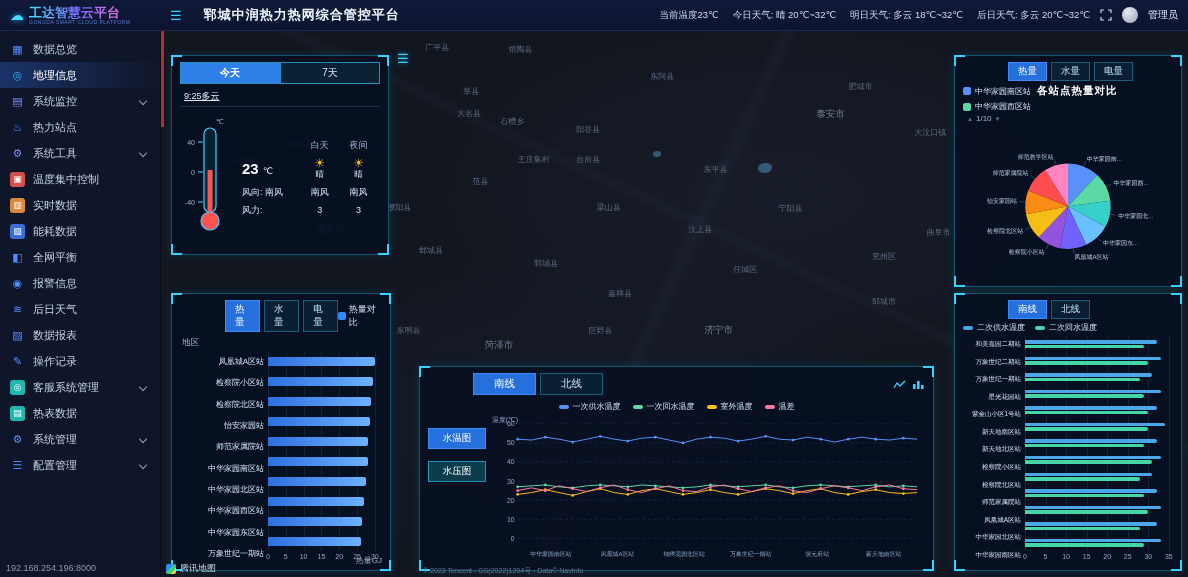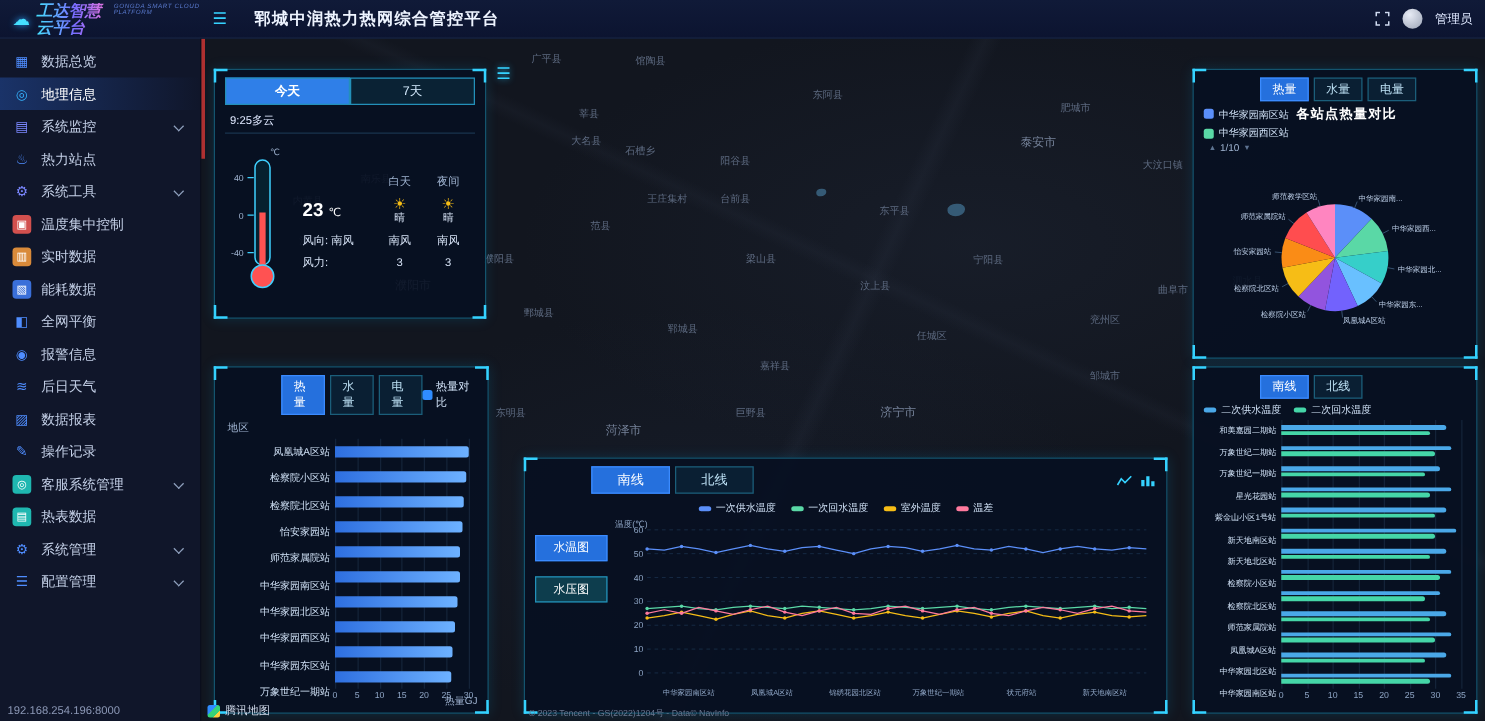--- a/index.html
+++ b/index.html
@@ -2,21 +2,21 @@
 <html><head>
 <meta charset="utf-8">
 <style>
   html,body{margin:0;padding:0;background:#06080f;font-family:"Liberation Sans","DejaVu Sans",sans-serif;}
   .app{width:1188px;height:577px;overflow:hidden;display:flex;flex-direction:column;background:#0a0d18;color:#c6d2e8;position:relative;}
 
   
   header{height:30px;flex:0 0 30px;display:flex;align-items:center;gap:10px;padding:0 10px;background:linear-gradient(180deg,#101a38,#0c1430);border-bottom:1px solid #1a2a50;}
   .logo{display:flex;align-items:center;gap:5px;width:150px;}
   .logo-cloud{font-size:14px;color:#45e0ff;text-shadow:0 0 6px #2aa3ff;}
-  .logo-col{display:flex;flex-direction:row;line-height:1;font-style:italic;}
+  .logo-col{display:flex;flex-direction:column;line-height:1;}
   .logo-title{font-size:13px;font-weight:bold;background:linear-gradient(90deg,#45e0ff,#7a6bff,#ff77d9);-webkit-background-clip:text;background-clip:text;color:transparent;}
   .logo-sub{font-size:5px;color:#5b7bd0;letter-spacing:.5px;margin-top:1px;}
   .hamb{color:#35d2ff;font-size:13px;cursor:pointer;}
   h1{font-size:13px;font-weight:bold;color:#eef4ff;margin:12px;letter-spacing:1px;}
   .spacer{flex:1;}
   .wbar{display:flex;gap:14px;font-size:9.5px;color:#cfdaf0;white-space:nowrap;}
   .fsicon{cursor:pointer;display:flex;align-items:center;}
   .avatar{width:16px;height:16px;border-radius:50%;background:radial-gradient(circle at 35% 30%,#e8ecf5,#9aa3b5);cursor:pointer;}
   .uname{font-size:10px;color:#dfe8ff;cursor:pointer;}
 
@@ -65,21 +65,21 @@
   .prow.center{justify-content:flex-start;gap:140px;}
   .psub{font-size:9px;color:#cfe0f5;display:flex;align-items:center;gap:3px;}
   .miniic{width:8px;height:8px;background:#2f8cff;border-radius:2px;display:inline-block;}
   .ytitle{font-size:8.5px;color:#9fb3d0;margin:1px 0 2px 2px;}
   .xunit{position:absolute;right:8px;bottom:4px;font-size:8px;color:#9fb3d0;}
 
   
   .wtabs{display:flex;margin-bottom:3px;}
   .wtab{flex:1;text-align:center;font-size:10px;padding:3px 0;border:1px solid #2390b9;background:#0a2234;color:#d6ecff;cursor:pointer;}
   .wtab.active{background:#2f7fe8;font-weight:bold;color:#fff;text-align:center;}
-  .wtime{font-size:9px;color:#dfe8ff;padding:3px 4px;border-bottom:1px solid rgba(60,120,160,.35);}
+  .wtime{font-size:9px;color:#dfe8ff;padding:3px 4px;border-bottom:1px solid rgba(60,120,160,.35);text-decoration:underline;}
   .weather-body{flex:1;display:flex;align-items:center;gap:4px;min-height:0;}
   .thermo{flex:0 0 56px;height:128px;}
   .tlab{font-size:7px;fill:#9fb3d0;}
   .wgrid{flex:1;display:grid;grid-template-columns:1.5fr 1fr 1fr;align-items:center;font-size:9px;color:#d6e2f5;row-gap:5px;padding:2px;}
   .wg-h{font-size:9px;color:#9fb3d0;text-align:center;}
   .wtemp{font-size:15px;font-weight:bold;color:#fff;}
   .wtemp i{font-style:normal;font-size:9px;font-weight:normal;}
   .wcell{text-align:center;}
   .sun{color:#f6bd16;font-style:normal;display:block;font-size:12px;line-height:1;}
   .wcell em{font-style:normal;display:block;font-size:8.5px;}
@@ -140,20 +140,26 @@
     <div class="logo">
       <span class="logo-cloud">☁</span>
       <div class="logo-col">
         <span class="logo-title">工达智慧云平台</span>
         <span class="logo-sub">GONGDA SMART CLOUD PLATFORM</span>
       </div>
     </div>
     <span class="hamb">☰</span>
     <h1>郓城中润热力热网综合管控平台</h1>
     <div class="spacer"></div>
+    <div class="wbar">
+      <span>当前温度23℃</span>
+      <span>今日天气: 晴 20℃~32℃</span>
+      <span>明日天气: 多云 18℃~32℃</span>
+      <span>后日天气: 多云 20℃~32℃</span>
+    </div>
     <span class="fsicon">
       <svg width="12" height="12" viewBox="0 0 12 12">
           <path d="M1 4V1h3M8 1h3v3M11 8v3H8M4 11H1V8" fill="none" stroke="#cfdaf0" stroke-width="1.2"></path>
         </svg>
     </span>
     <span class="avatar"></span>
     <span class="uname">管理员</span>
   </header>
 
   <div class="body">

